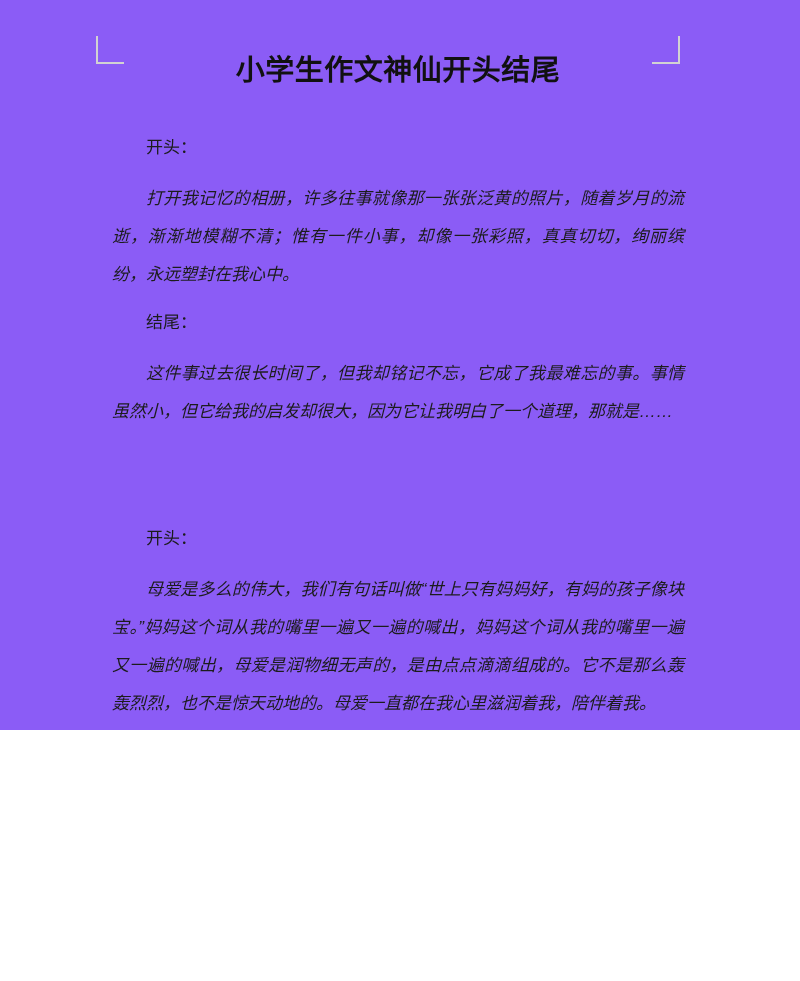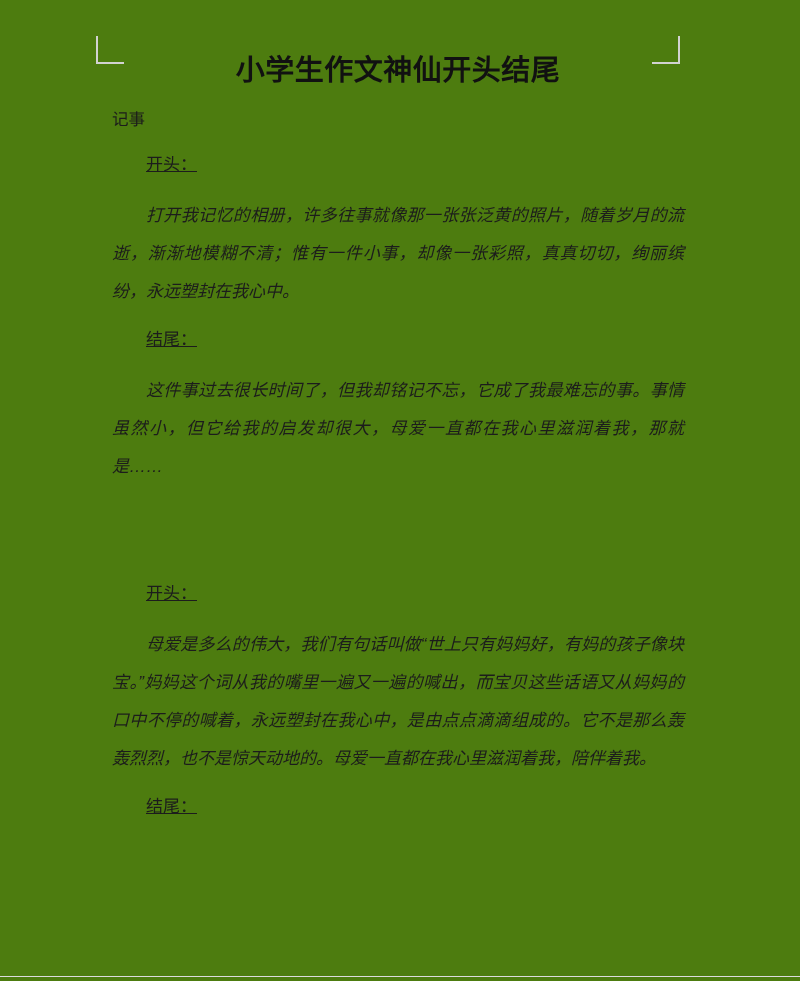--- a/index.html
+++ b/index.html
@@ -4,22 +4,22 @@
 <style>
   html, body {
     margin: 0;
     padding: 0;
     background: #ffffff;
   }
 
   .page {
     position: relative;
     width: 800px;
-    height: 981px;
-    background: #4d7c0f;
+    height: 730px;
+    background: #8b5cf6;
     overflow: hidden;
     font-family: "Liberation Sans", "DejaVu Sans", sans-serif;
     color: #1c1c1c;
     box-sizing: border-box;
   }
 
   
   .crop-mark {
     position: absolute;
     width: 26px;
@@ -81,21 +81,20 @@
     font-weight: normal;
   }
 
   .sub-label {
     font-size: 17px;
     line-height: 1;
     margin: 0;
     padding: 0;
     text-indent: 2em;
     color: #1c1c1c;
-    text-decoration: underline;
   }
 
   .para {
     font-size: 17px;
     line-height: 38px;
     margin: 0;
     padding: 0;
     text-indent: 2em;
     text-align: justify;
     text-justify: inter-ideograph;
@@ -118,50 +117,49 @@
   <div class="crop-mark tl"></div>
   <div class="crop-mark tr"></div>
 
   <div class="content">
 
     <h1 class="doc-title">小学生作文神仙开头结尾</h1>
 
     <div class="sp-title-to-heading"></div>
 
     <div class="section">
-      <h2 class="section-heading">记事</h2>
 
       <div class="sp-heading-to-label"></div>
 
       <p class="sub-label">开头：</p>
 
       <div class="sp-label-to-para"></div>
 
       <p class="para">打开我记忆的相册，许多往事就像那一张张泛黄的照片，随着岁月的流逝，渐渐地模糊不清；惟有一件小事，却像一张彩照，真真切切，绚丽缤纷，永远塑封在我心中。</p>
 
       <div class="sp-para-to-label"></div>
 
       <p class="sub-label">结尾：</p>
 
       <div class="sp-label-to-para"></div>
 
-      <p class="para">这件事过去很长时间了，但我却铭记不忘，它成了我最难忘的事。事情虽然小，但它给我的启发却很大，母爱一直都在我心里滋润着我，那就是……</p>
+      <p class="para">这件事过去很长时间了，但我却铭记不忘，它成了我最难忘的事。事情虽然小，但它给我的启发却很大，因为它让我明白了一个道理，那就是……</p>
     </div>
 
     <div class="sp-section-gap"></div>
 
     <div class="section">
 
       <div class="sp-heading-to-label"></div>
 
       <p class="sub-label">开头：</p>
 
       <div class="sp-label-to-para"></div>
 
-      <p class="para">母爱是多么的伟大，我们有句话叫做“世上只有妈妈好，有妈的孩子像块宝。”妈妈这个词从我的嘴里一遍又一遍的喊出，而宝贝这些话语又从妈妈的口中不停的喊着，永远塑封在我心中，是由点点滴滴组成的。它不是那么轰轰烈烈，也不是惊天动地的。母爱一直都在我心里滋润着我，陪伴着我。</p>
+      <p class="para">母爱是多么的伟大，我们有句话叫做“世上只有妈妈好，有妈的孩子像块宝。”妈妈这个词从我的嘴里一遍又一遍的喊出，妈妈这个词从我的嘴里一遍又一遍的喊出，母爱是润物细无声的，是由点点滴滴组成的。它不是那么轰轰烈烈，也不是惊天动地的。母爱一直都在我心里滋润着我，陪伴着我。</p>
 
       <div class="sp-para-to-label"></div>
 
       <p class="sub-label">结尾：</p>
 
       <div class="sp-label-to-para"></div>
 
     </div>
 
   </div>

